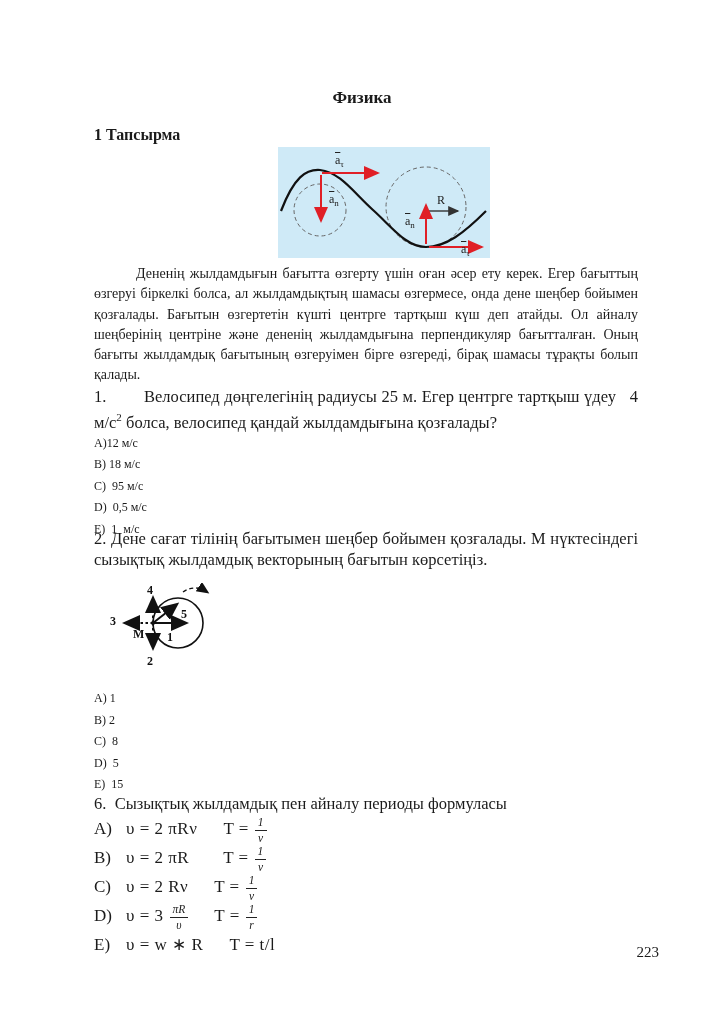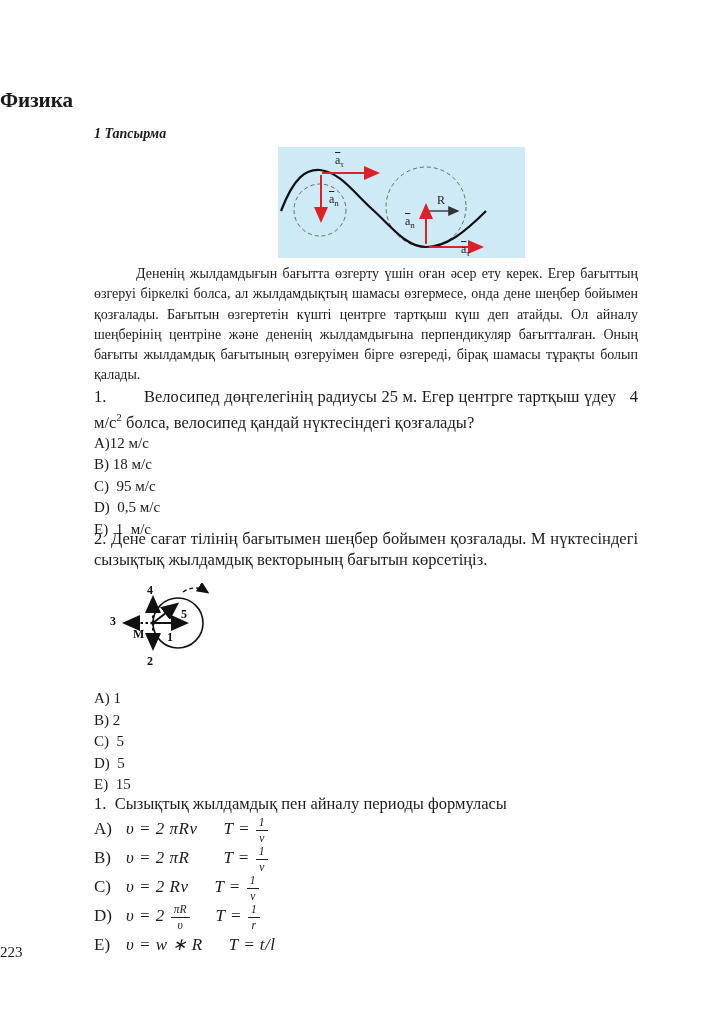--- a/index.html
+++ b/index.html
@@ -2,75 +2,75 @@
 <html><head>
 <meta charset="utf-8">
 <style>
   html,body{margin:0;padding:0;background:#888;}
   .page{
     position:relative;width:724px;height:1024px;background:#ffffff;
     font-family:"Liberation Serif", serif;color:#1b1b1b;overflow:hidden;
     margin:0 auto;
   }
   .title{
-    position:absolute;top:88px;left:0;width:724px;text-align:left;
-    font-weight:bold;font-size:21px;
+    position:absolute;top:88px;left:0;width:724px;text-align:center;
+    font-weight:bold;font-size:17px;
   }
   .task-heading{
-    position:absolute;top:126px;left:94px;font-weight:bold;font-size:14px;font-style:italic;
+    position:absolute;top:126px;left:94px;font-weight:bold;font-size:16px;
   }
   
   .fig1{
-    position:absolute;left:278px;top:147px;width:247px;height:111px;
+    position:absolute;left:278px;top:147px;width:212px;height:111px;
     background:#cfeaf7;
   }
   .fig1 svg{position:absolute;left:0;top:0;}
   .veclab{
     position:absolute;font-size:12px;color:#222;line-height:1;
     font-family:"Liberation Serif", serif;
   }
   .veclab .ovl{text-decoration:overline;}
   .veclab sub{font-size:9px;}
   
   .intro{
     position:absolute;left:94px;top:264px;width:544px;
     font-size:14px;line-height:20.3px;text-align:justify;text-indent:42px;
   }
   .qblock{position:absolute;left:94px;width:544px;}
   .q1block{top:386px;}
   .qtext{font-size:16.5px;line-height:21px;text-align:justify;white-space:pre-wrap;}
   .q1num{display:inline-block;width:50px;white-space:pre;}
   sup.s{font-size:11px;}
-  .opt{font-size:15px;line-height:21.5px;white-space:pre-wrap;}
+  .opt{font-size:12px;line-height:21.5px;white-space:pre-wrap;}
   .q2block{top:528px;}
   
   .fig2{position:absolute;left:88px;top:583px;width:150px;height:100px;}
   .fig2 svg{position:absolute;left:0;top:0;}
   .f2lab{
     position:absolute;font-size:12px;font-weight:bold;color:#111;line-height:1;
   }
   .q2opts{top:688px;}
   .q3block{top:793px;}
   
   .frow{
     display:flex;align-items:center;font-size:17px;height:29px;
   }
   .flabel{width:32px;flex:0 0 32px;}
-  .math{font-style:italic;letter-spacing:.5px;}
+  .math{letter-spacing:.5px;}
   .gap{display:inline-block;width:26px;}
   .sgap{display:inline-block;width:8px;}
   .frac{
     display:inline-flex;flex-direction:column;align-items:center;
     font-size:11.5px;line-height:1.15;font-style:italic;vertical-align:middle;
     margin-left:6px;position:relative;top:2px;
   }
   .frac .num{border-bottom:1px solid #222;padding:0 3px;}
   .frac .den{padding-top:1px;}
   .pagenum{
-    position:absolute;top:944px;left:0;width:659px;text-align:left;
+    position:absolute;top:944px;left:0;width:659px;text-align:right;
     font-size:15px;
   }
 </style>
 </head>
 <body>
 
 <div class="page">
 
   <div class="title">Физика</div>
   <div class="task-heading">1 Тапсырма</div>
@@ -97,21 +97,21 @@
     <span class="veclab" style="left:57px;top:7px;"><span class="ovl">a</span><sub>τ</sub></span>
     <span class="veclab" style="left:51px;top:46px;"><span class="ovl">a</span><sub>n</sub></span>
     <span class="veclab" style="left:159px;top:47px;"><span>R</span></span>
     <span class="veclab" style="left:127px;top:68px;"><span class="ovl">a</span><sub>n</sub></span>
     <span class="veclab" style="left:183px;top:96px;"><span class="ovl">a</span><sub>τ</sub></span>
   </div>
 
   <div class="intro">Дененің жылдамдығын бағытта өзгерту үшін оған әсер ету керек. Егер бағыттың өзгеруі біркелкі болса, ал жылдамдықтың шамасы өзгермесе, онда дене шеңбер бойымен қозғалады. Бағытын өзгертетін күшті центрге тартқыш күш деп атайды. Ол айналу шеңберінің центріне және дененің жылдамдығына перпендикуляр бағытталған. Оның бағыты жылдамдық бағытының өзгеруімен бірге өзгереді, бірақ шамасы тұрақты болып қалады.</div>
 
   <div class="qblock q1block">
-    <div class="qtext"><span class="q1num">1.</span><span>Велосипед дөңгелегінің радиусы 25 м. Егер центрге тартқыш үдеу   4 м/с</span><sup class="s">2</sup><span> болса, велосипед қандай нүктесіндегі қозғалады?</span></div>
+    <div class="qtext"><span class="q1num">1.</span><span>Велосипед дөңгелегінің радиусы 25 м. Егер центрге тартқыш үдеу   4 м/с</span><sup class="s">2</sup><span> болса, велосипед қандай жылдамдығына қозғалады?</span></div>
     <div class="opt">A)12 м/с</div>
     <div class="opt">B) 18 м/с</div>
     <div class="opt">C)  95 м/с</div>
     <div class="opt">D)  0,5 м/с</div>
     <div class="opt">E)  1  м/с</div>
   </div>
 
   <div class="qblock q2block">
     <div class="qtext">2. Дене сағат тілінің бағытымен шеңбер бойымен қозғалады. М нүктесіндегі сызықтық жылдамдық векторының бағытын көрсетіңіз.</div>
   </div>
@@ -136,27 +136,27 @@
     <span class="f2lab" style="left:59px;top:72px;">2</span>
     <span class="f2lab" style="left:22px;top:32px;">3</span>
     <span class="f2lab" style="left:59px;top:1px;">4</span>
     <span class="f2lab" style="left:93px;top:25px;">5</span>
     <span class="f2lab" style="left:45px;top:45px;">M</span>
   </div>
 
   <div class="qblock q2opts">
     <div class="opt">A) 1</div>
     <div class="opt">B) 2</div>
-    <div class="opt">C)  5</div>
+    <div class="opt">C)  8</div>
     <div class="opt">D)  5</div>
     <div class="opt">E)  15</div>
   </div>
 
   <div class="qblock q3block">
-    <div class="qtext">1.  Сызықтық жылдамдық пен айналу периоды формуласы</div>
+    <div class="qtext">6.  Сызықтық жылдамдық пен айналу периоды формуласы</div>
 
     <div class="frow">
       <span class="flabel">A)</span>
       <span class="math">υ = 2 πRν</span>
       <span class="gap"></span>
       <span class="math">T =</span>
       <span class="frac">
           <span class="num">1</span>
           <span class="den">ν</span>
         </span>
@@ -180,21 +180,21 @@
       <span class="gap"></span>
       <span class="math">T =</span>
       <span class="frac">
           <span class="num">1</span>
           <span class="den">ν</span>
         </span>
     </div>
 
     <div class="frow">
       <span class="flabel">D)</span>
-      <span class="math">υ = 2</span>
+      <span class="math">υ = 3</span>
       <span class="frac">
           <span class="num">πR</span>
           <span class="den">υ</span>
         </span>
       <span class="gap"></span>
       <span class="math">T =</span>
       <span class="frac">
           <span class="num">1</span>
           <span class="den">r</span>
         </span>

